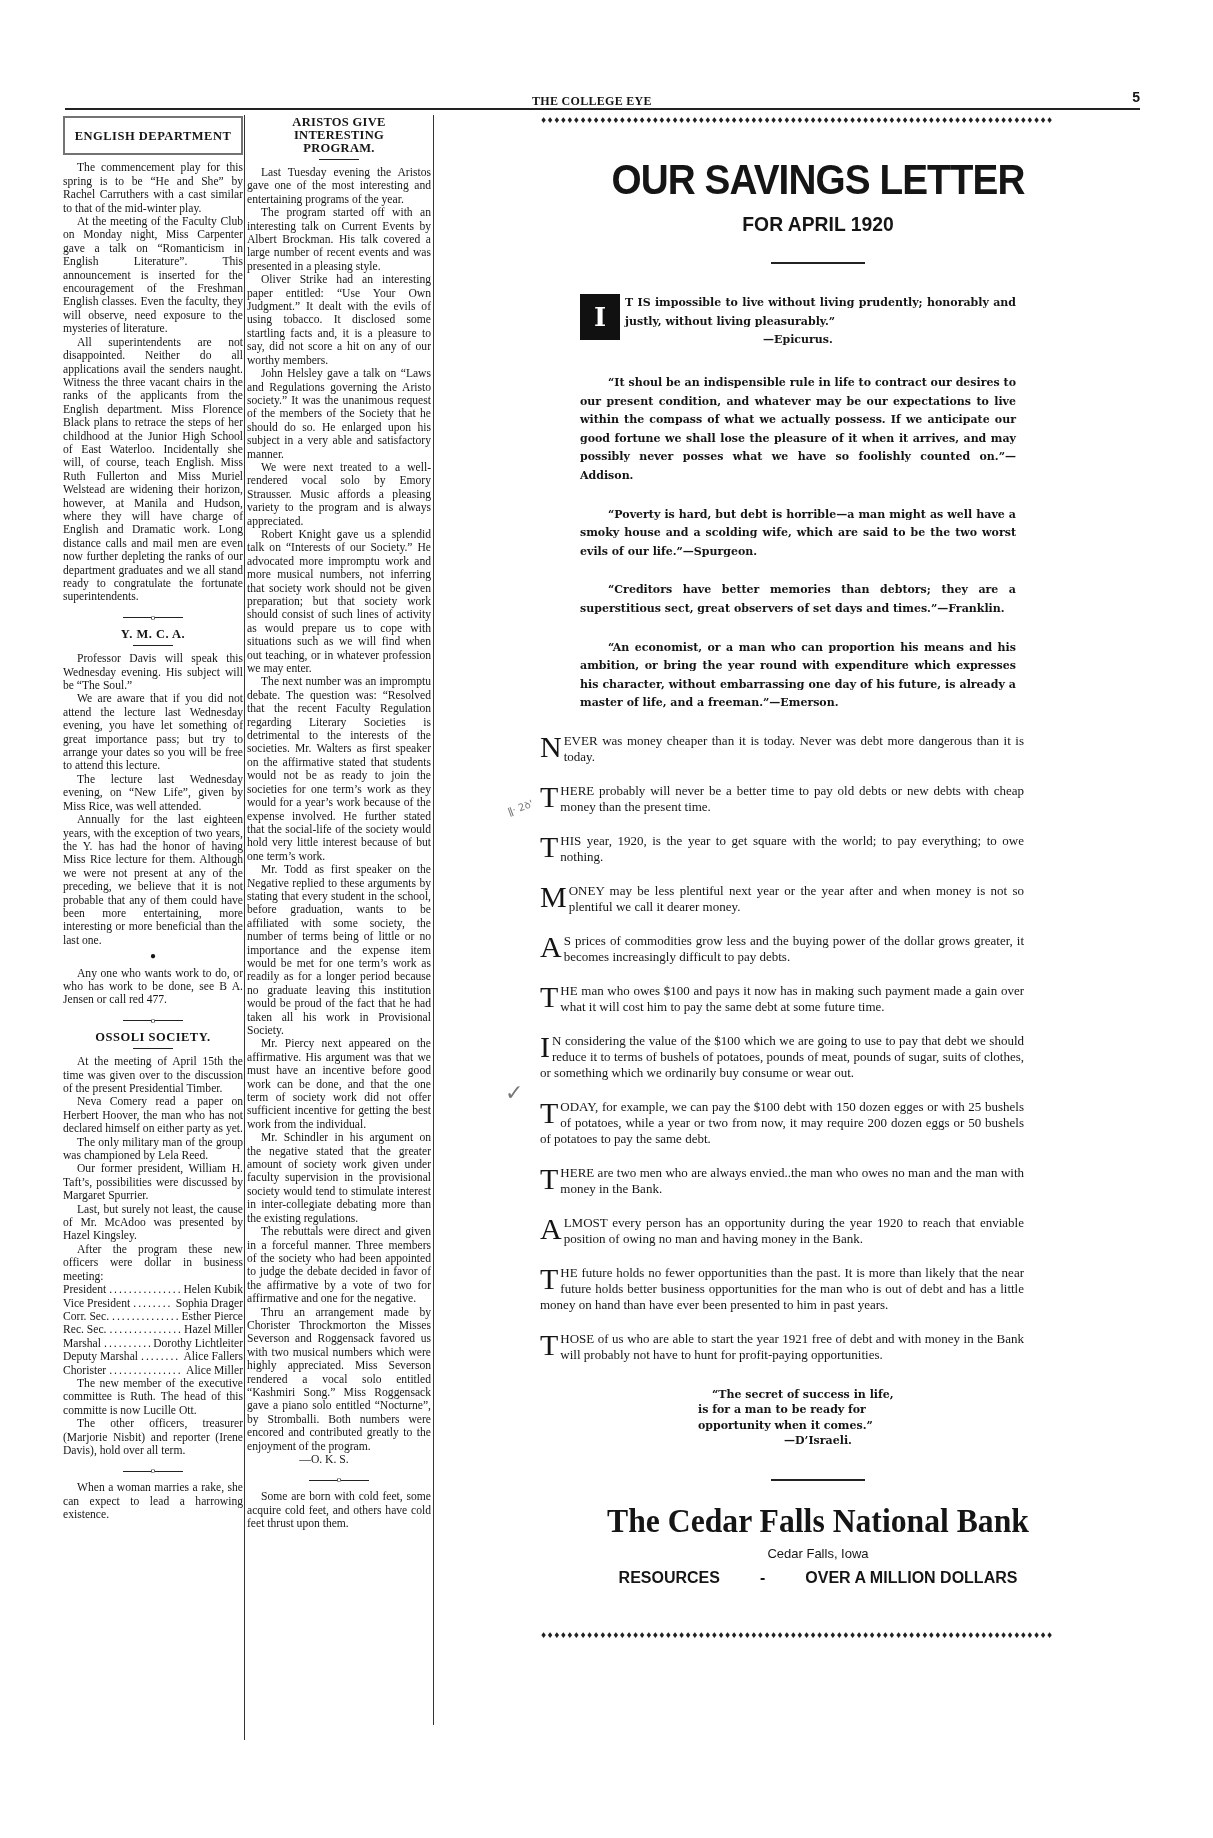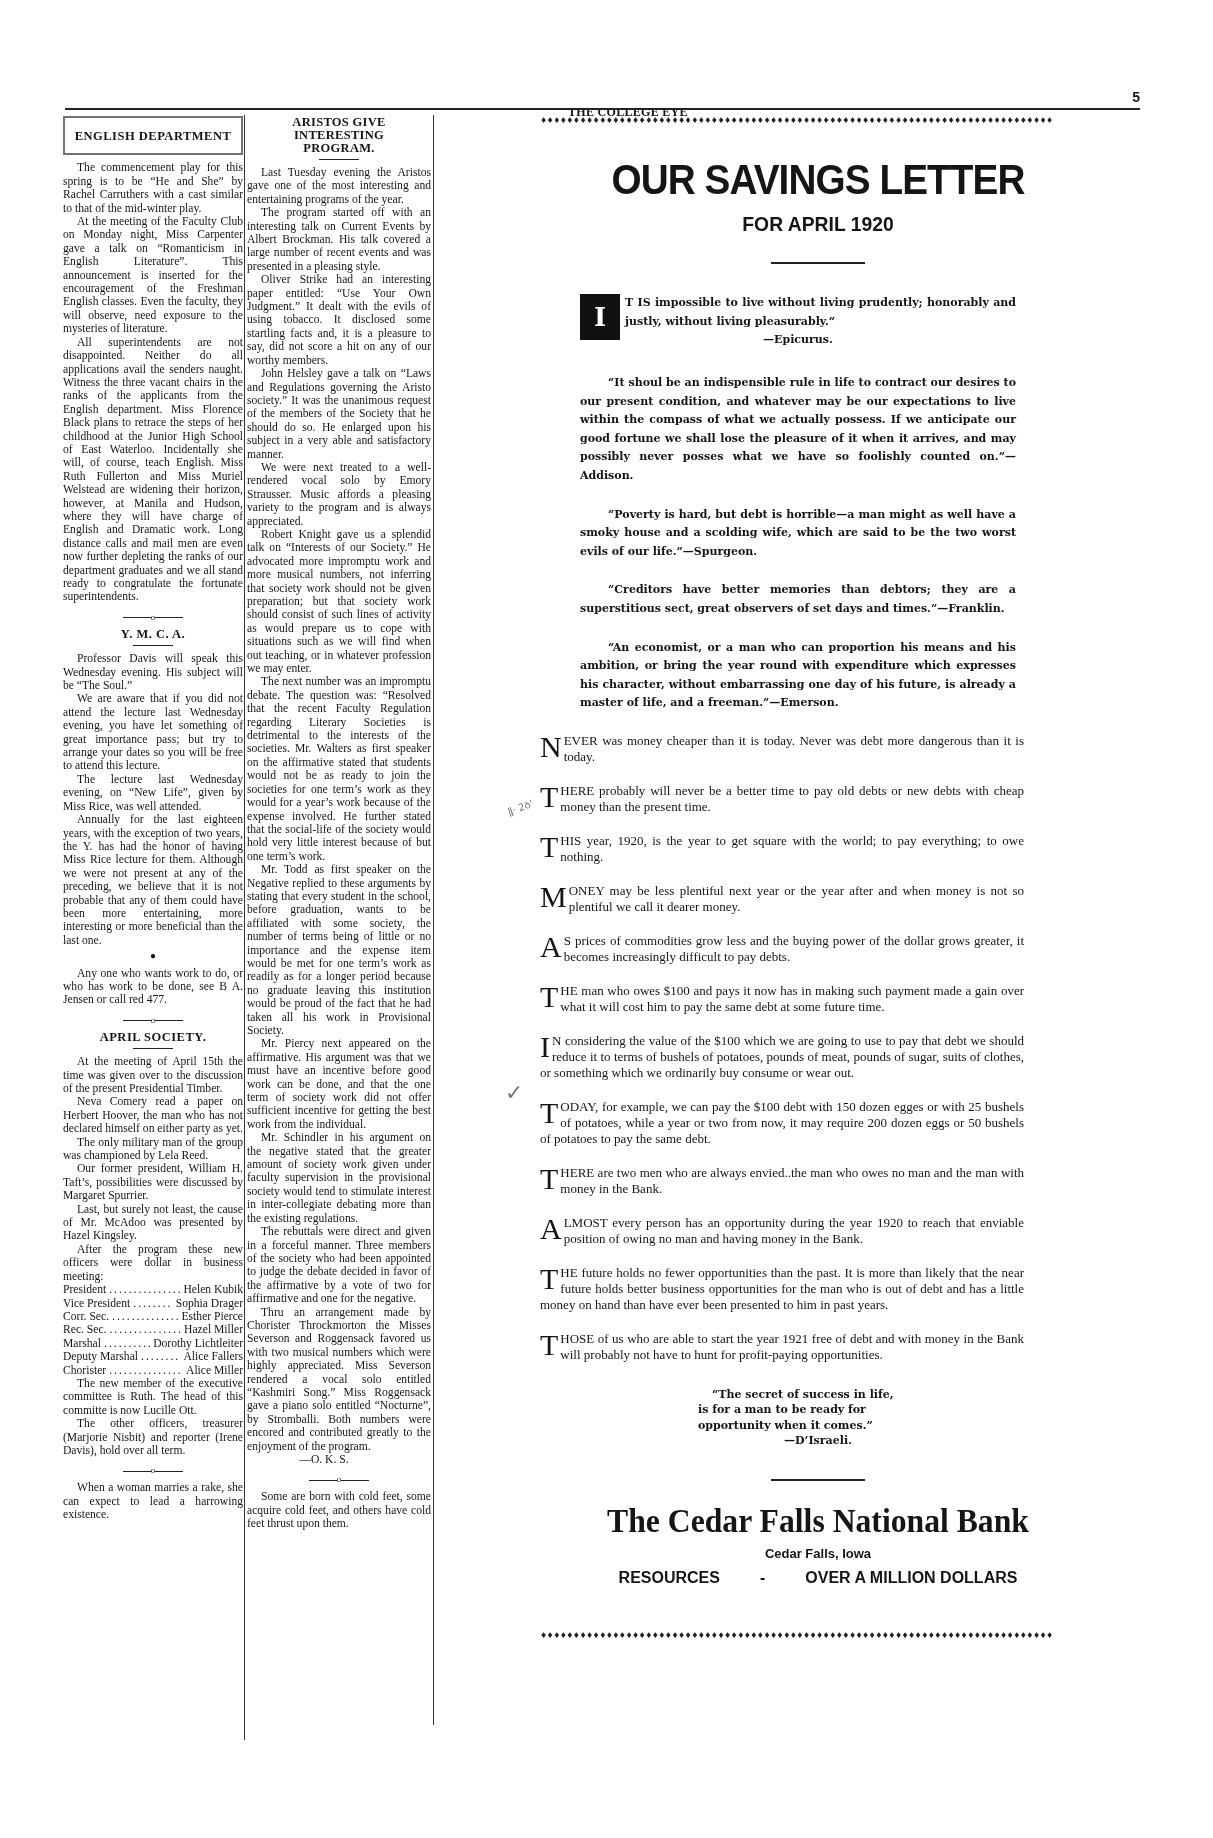--- a/index.html
+++ b/index.html
@@ -1,20 +1,20 @@
 <!DOCTYPE html>
 <html><head>
 <meta charset="utf-8">
 <style>
   * { box-sizing: border-box; margin: 0; padding: 0; }
   html, body { width: 1213px; height: 1838px; background: #ffffff; overflow: hidden; }
   body { position: relative; font-family: "DejaVu Serif", "Liberation Serif", serif; color: #151515; }
 
   .masthead { position: absolute; left: 520px; top: 89px; width: 620px; height: 20px; }
-  .masthead-title { position: absolute; left: 12px; top: 16px; font-family: "Liberation Serif", serif; font-weight: bold; font-size: 12px; letter-spacing: 0.3px; margin-left: 36px; }
+  .masthead-title { position: absolute; left: 12px; top: 5px; font-family: "Liberation Serif", serif; font-weight: bold; font-size: 12px; letter-spacing: 0.3px; }
   .masthead-page { position: absolute; right: 0; top: 0; font-family: "Liberation Sans", sans-serif; font-weight: bold; font-size: 14px; }
   .top-rule { position: absolute; left: 65px; top: 108px; width: 1075px; height: 2px; background: #222; }
 
   .col { position: absolute; top: 116px; font-family: "Liberation Serif", serif; font-size: 11.6px; line-height: 13.4px; text-align: justify; }
   .col p { text-indent: 14px; hyphens: manual; }
   .col-1 { left: 63px; width: 180px; }
   .col-2 { left: 247px; width: 184px; }
   .col-rule { position: absolute; width: 1px; background: #333; }
   .col-rule-1 { left: 244px; top: 115px; height: 1625px; }
   .col-rule-2 { left: 433px; top: 115px; height: 1610px; }
@@ -45,21 +45,21 @@
   .q { text-indent: 28px; margin-top: 20px; }
 
   .paras { margin-top: 20px; margin-left: 0; width: 484px; font-family: "Liberation Serif", serif; font-size: 13px; line-height: 16px; text-align: justify; }
   .para { margin-bottom: 18px; position: relative; }
   .dropcap { float: left; font-size: 30px; line-height: 26px; margin-right: 2px; margin-top: 1px; font-family: "Liberation Serif", serif; }
 
   .disraeli { margin: 24px auto 0; width: 240px; font-family: "DejaVu Serif", serif; font-weight: bold; font-size: 11px; line-height: 15.5px; }
   .disraeli .attrib { padding-right: 0; }
   .bank-rule { width: 94px; height: 2px; background: #222; margin: 30px auto 0; }
   .bank-name { text-align: center; font-family: "Liberation Serif", serif; font-weight: bold; font-size: 33px; margin-top: 22px; transform: scaleX(0.96); }
-  .bank-city { text-align: center; font-family: "Liberation Sans", sans-serif; font-weight: bold; font-size: 13px; margin-top: 6px; }
+  .bank-city { text-align: center; font-family: "Liberation Sans", sans-serif; font-weight: normal; font-size: 13px; margin-top: 6px; }
   .bank-slogan { text-align: center; font-family: "DejaVu Serif", serif; font-weight: bold; font-size: 11.5px; line-height: 19px; margin-top: 4px; }
   .bank-resources { display: flex; justify-content: center; gap: 40px; font-family: "Liberation Sans", sans-serif; font-weight: bold; font-size: 16px; margin-top: 8px; }
   .bottom-diamonds { margin-top: 44px; }
 
   .pencil-mark { position: absolute; font-family: "DejaVu Sans", sans-serif; color: #777; font-size: 14px; }
 </style>
 </head>
 <body>
 
 <div class="masthead">
@@ -80,21 +80,21 @@
   <div class="sec-head">Y. M. C. A.</div>
   <div class="short-rule"></div>
   <p>Professor Davis will speak this Wednesday evening. His subject will be “The Soul.”</p>
   <p>We are aware that if you did not attend the lecture last Wednesday evening, you have let something of great importance pass; but try to arrange your dates so you will be free to attend this lecture.</p>
   <p>The lecture last Wednesday evening, on “New Life”, given by Miss Rice, was well attended.</p>
   <p>Annually for the last eighteen years, with the exception of two years, the Y. has had the honor of having Miss Rice lecture for them. Although we were not present at any of the preceding, we believe that it is not probable that any of them could have been more entertaining, more interesting or more beneficial than the last one.</p>
   <div class="bullet">●</div>
   <p>Any one who wants work to do, or who has work to be done, see B A. Jensen or call red 477.</p>
 
   <div class="o-rule"><span></span>o<span></span></div>
-  <div class="sec-head">APRIL SOCIETY.</div>
+  <div class="sec-head">OSSOLI SOCIETY.</div>
   <div class="short-rule"></div>
   <p>At the meeting of April 15th the time was given over to the discussion of the present Presidential Timber.</p>
   <p>Neva Comery read a paper on Herbert Hoover, the man who has not declared himself on either party as yet.</p>
   <p>The only military man of the group was championed by Lela Reed.</p>
   <p>Our former president, William H. Taft’s, possibilities were discussed by Margaret Spurrier.</p>
   <p>Last, but surely not least, the cause of Mr. McAdoo was presented by Hazel Kingsley.</p>
   <p>After the program these new officers were dollar in business meeting:</p>
   <div class="officers">
     <div>
         <span>President</span>

